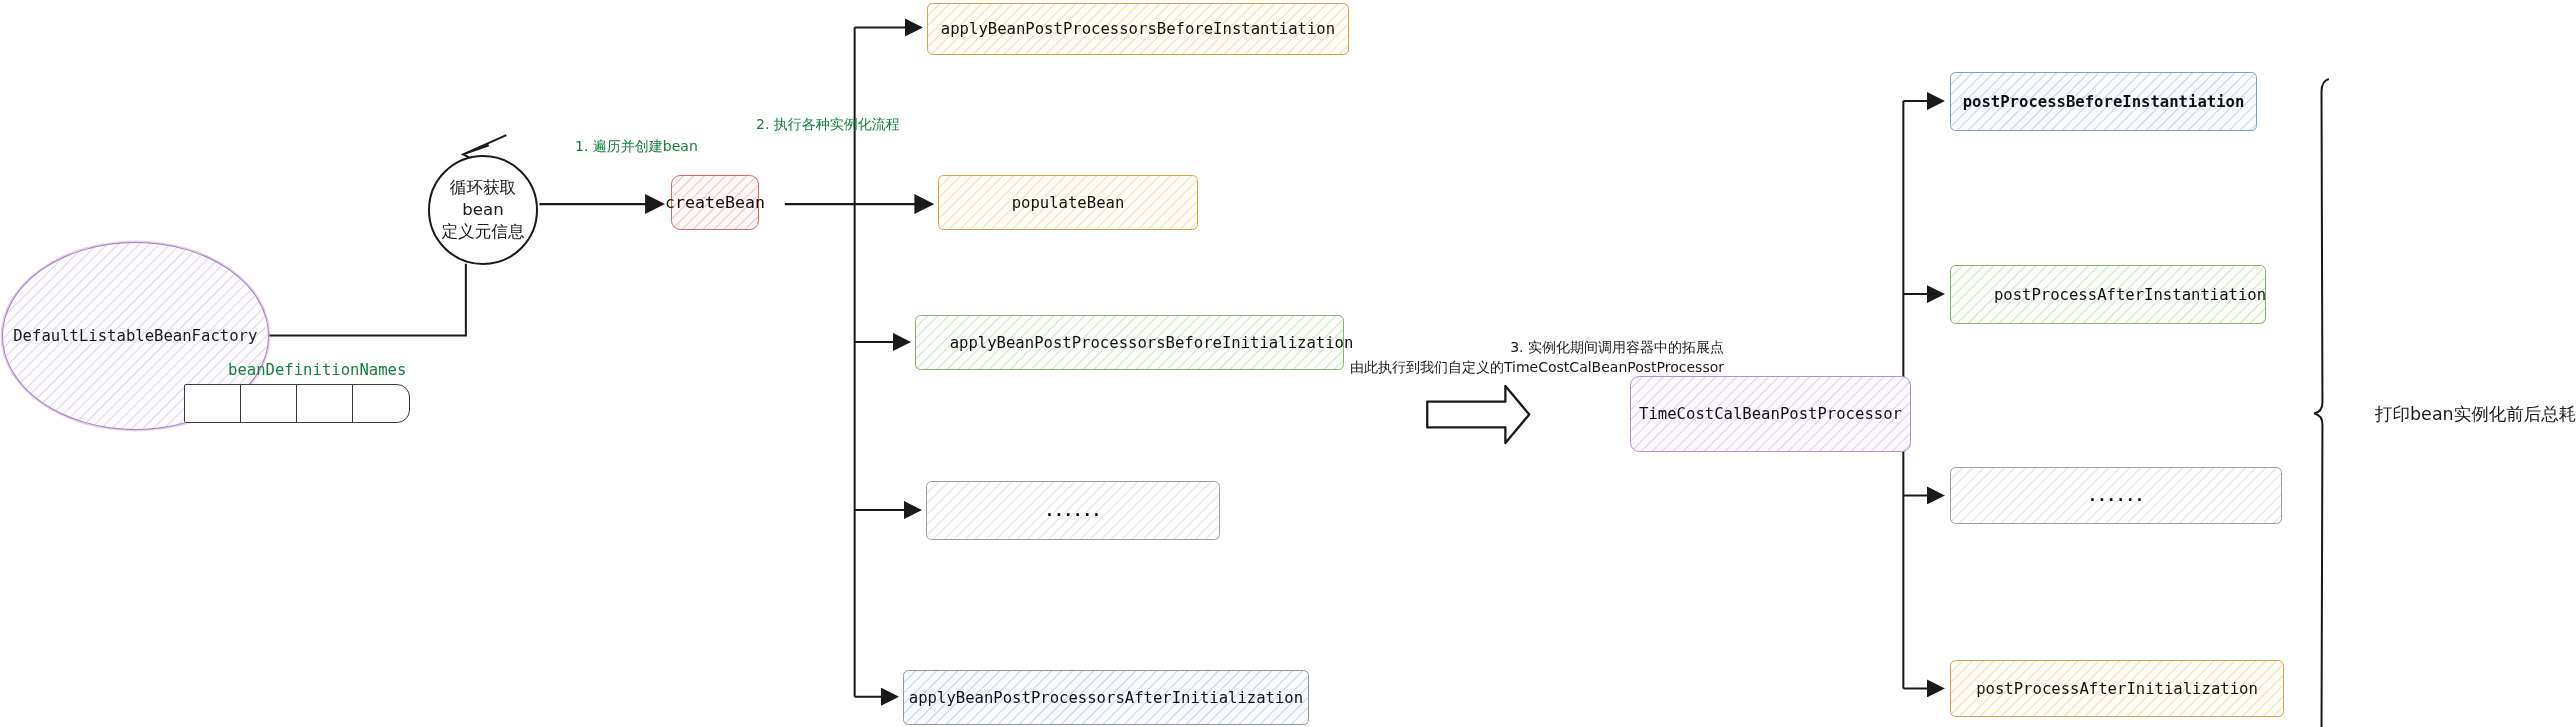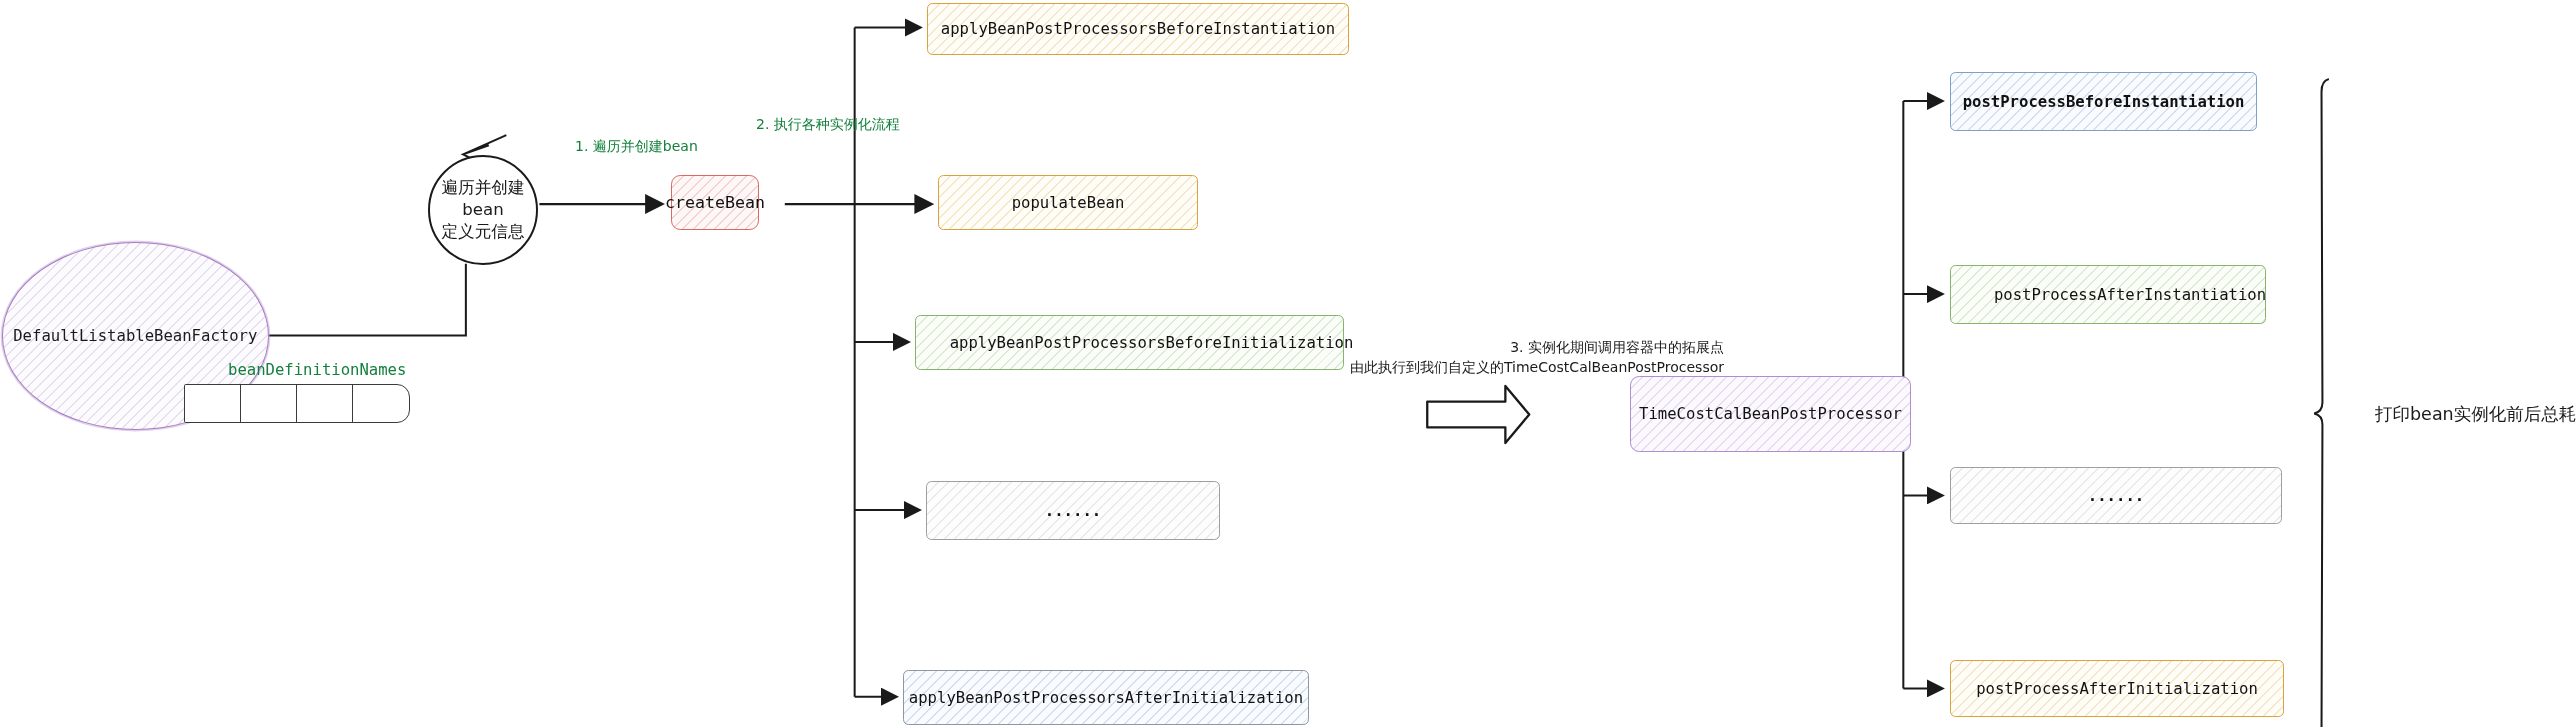--- a/index.html
+++ b/index.html
@@ -92,21 +92,21 @@
 
   <div class="note mono" style="left:228px;top:361px;font-size:15.6px;">beanDefinitionNames</div>
   <div class="array">
     <div></div>
     <div></div>
     <div></div>
     <div></div>
   </div>
 
   <div class="circle">
-    <span class="label-text">遍历并创建bean</span>
+    <span class="label-text">循环获取bean</span>
     <span class="label-text">定义元信息</span>
   </div>
 
   <div class="note" style="left:559px;top:138px;margin-left:16px;">1. 遍历并创建bean</div>
   <div class="note" style="left:756px;top:116px;">2. 执行各种实例化流程</div>
 
   <div class="sketch-box c-red" style="left:671px;top:175px;width:88px;height:55px;font-size:16.6px;">
     <span class="label-text">createBean</span>
   </div>
 

